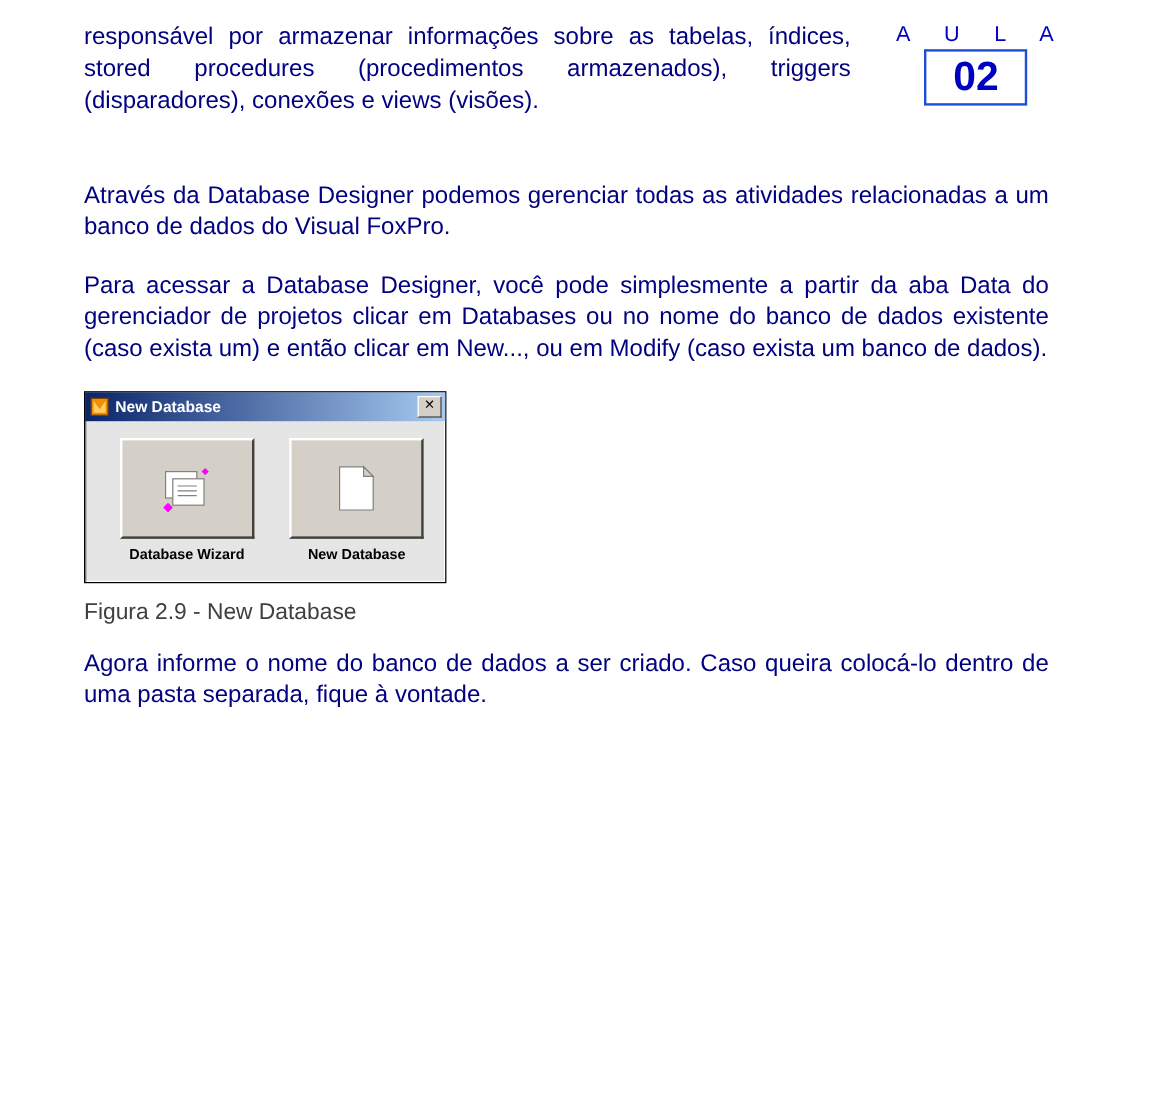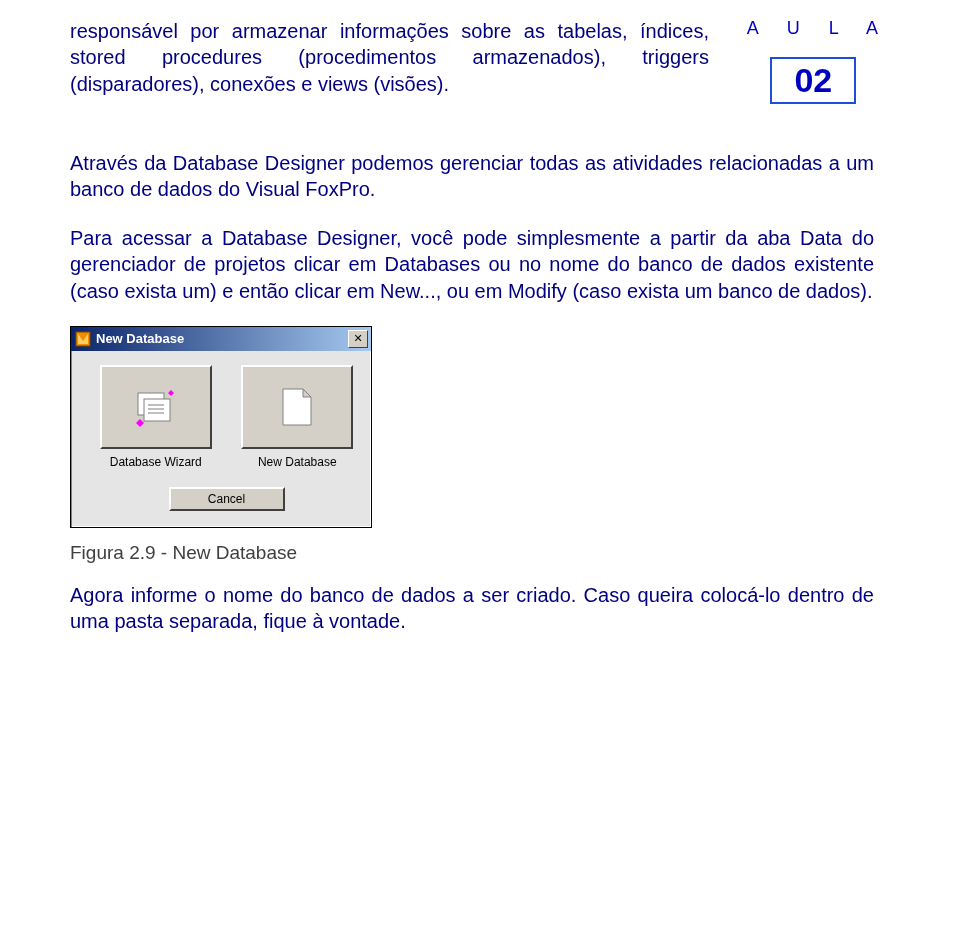--- a/index.html
+++ b/index.html
@@ -17,21 +17,21 @@
   .aula-box {
     position: absolute;
     right: 70px;
     top: 18px;
     text-align: center;
   }
   .aula-label {
     color: #0000c0;
     font-size: 18px;
     letter-spacing: 12px;
-    margin-bottom: 18px;
+    margin-bottom: 2px;
     padding-left: 10px;
   }
   .aula-num-box {
     border: 2px solid #1d4ed8;
     padding: 2px 22px;
     display: inline-block;
   }
   .aula-num {
     color: #0000c0;
     font-size: 34px;
@@ -79,20 +79,21 @@
     border-right: 1px solid #404040;
     border-bottom: 1px solid #404040;
     font-family: "Marlett", Arial, sans-serif;
     font-size: 11px;
     text-align: center;
     line-height: 14px;
     cursor: pointer;
   }
   .dialog-body {
     padding: 14px 12px 16px 23px;
+    font-weight: bold;
   }
   .option-row {
     display: flex;
     justify-content: space-around;
     gap: 18px;
   }
   .opt {
     text-align: center;
     font-family: Tahoma, Arial, sans-serif;
     font-size: 12px;
@@ -176,24 +177,19 @@
         <div class="opt">
           <div class="opt-btn">
             <svg width="40" height="44">
               <path d="M6 4 L26 4 L34 12 L34 40 L6 40 Z" fill="#fff" stroke="#808080"></path>
               <path d="M26 4 L26 12 L34 12 Z" fill="#d4d0c8" stroke="#808080"></path>
             </svg>
           </div>
           <div>New Database</div>
         </div>
       </div>
-      <div class="cancel-row">
-        <div class="cancel-btn">
-          <span>Cancel</span>
-        </div>
-      </div>
     </div>
   </div>
 
   <p class="caption">Figura 2.9 - New Database</p>
   <p class="body-text">Agora informe o nome do banco de dados a ser criado. Caso queira colocá-lo dentro de uma pasta separada, fique à vontade.</p>
 
 </div>
 
 </body></html>

